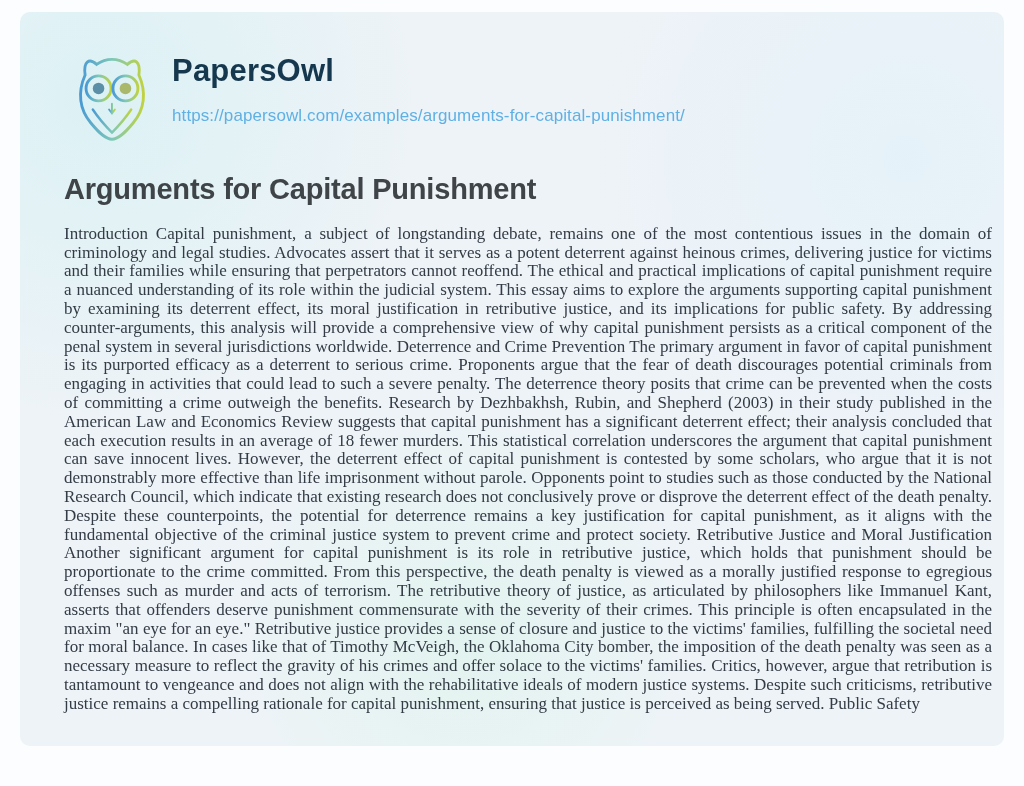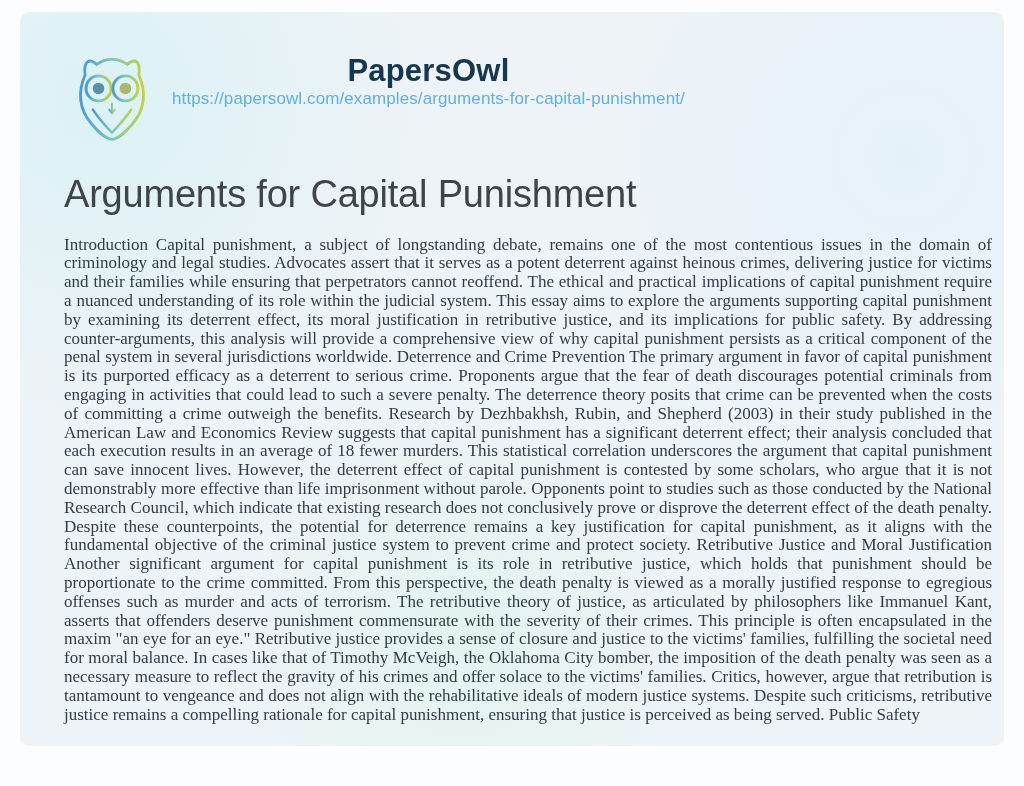--- a/index.html
+++ b/index.html
@@ -45,37 +45,36 @@
     margin-left: 12px;
     padding-top: 6px;
   }
 
   .brand-name {
     font-size: 31px;
     font-weight: 700;
     color: #16384e;
     letter-spacing: 0.2px;
     line-height: 1.1;
-    text-align: center;
   }
 
   .page-url {
     display: inline-block;
-    margin-top: 1px;
+    margin-top: 18px;
     font-size: 17px;
     color: #5fb0e5;
     text-decoration: none;
     letter-spacing: 0.1px;
   }
 
   .essay-title {
     margin-left: 16px;
     margin-top: 26px;
-    font-size: 38px;
-    font-weight: 400;
+    font-size: 29px;
+    font-weight: 700;
     color: #3f4449;
     letter-spacing: -0.2px;
     line-height: 1.2;
   }
 
   .essay-body {
     margin-left: 16px;
     margin-top: 18px;
     width: 928px;
     font-family: "Liberation Serif", serif;

